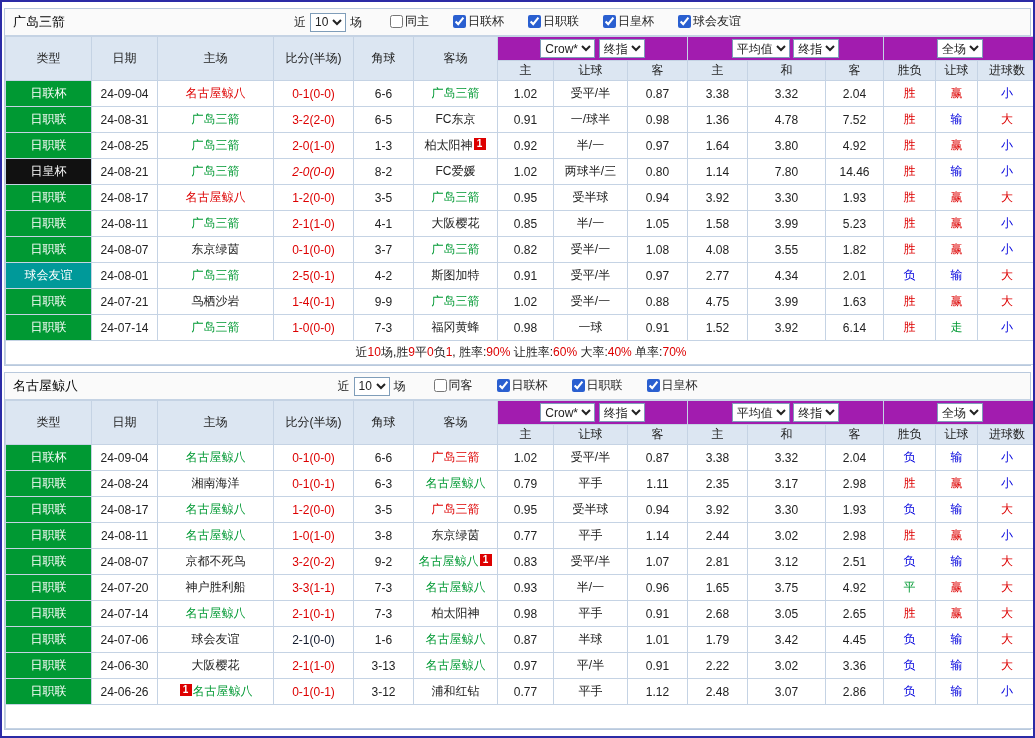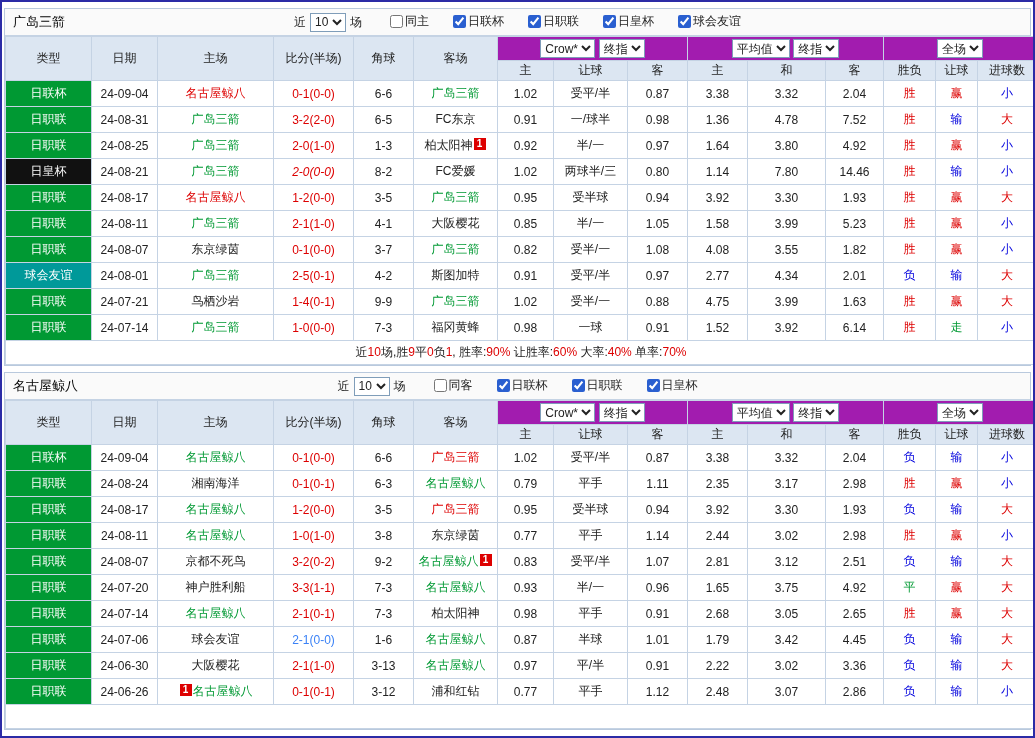--- a/index.html
+++ b/index.html
@@ -486,21 +486,21 @@
             <td>3.05</td>
             <td>2.65</td>
             <td style="color: rgb(221, 0, 0);">胜</td>
             <td style="color: rgb(221, 0, 0);">赢</td>
             <td style="color: rgb(221, 0, 0);">大</td>
           </tr>
           <tr>
             <td style="background: rgb(0, 153, 51); color: rgb(255, 255, 255);">日职联</td>
             <td>24-07-06</td>
             <td><span>球会友谊</span></td>
-            <td style="color: #3b82f6; margin-top: 9px;">2-1(0-0)</td>
+            <td style="color: #0f172a; margin-top: 9px;">2-1(0-0)</td>
             <td>1-6</td>
             <td><span style="color: rgb(0, 153, 51);">名古屋鲸八</span></td>
             <td>0.87</td>
             <td>半球</td>
             <td>1.01</td>
             <td>1.79</td>
             <td>3.42</td>
             <td>4.45</td>
             <td style="color: rgb(0, 0, 221);">负</td>
             <td style="color: rgb(0, 0, 221);">输</td>

